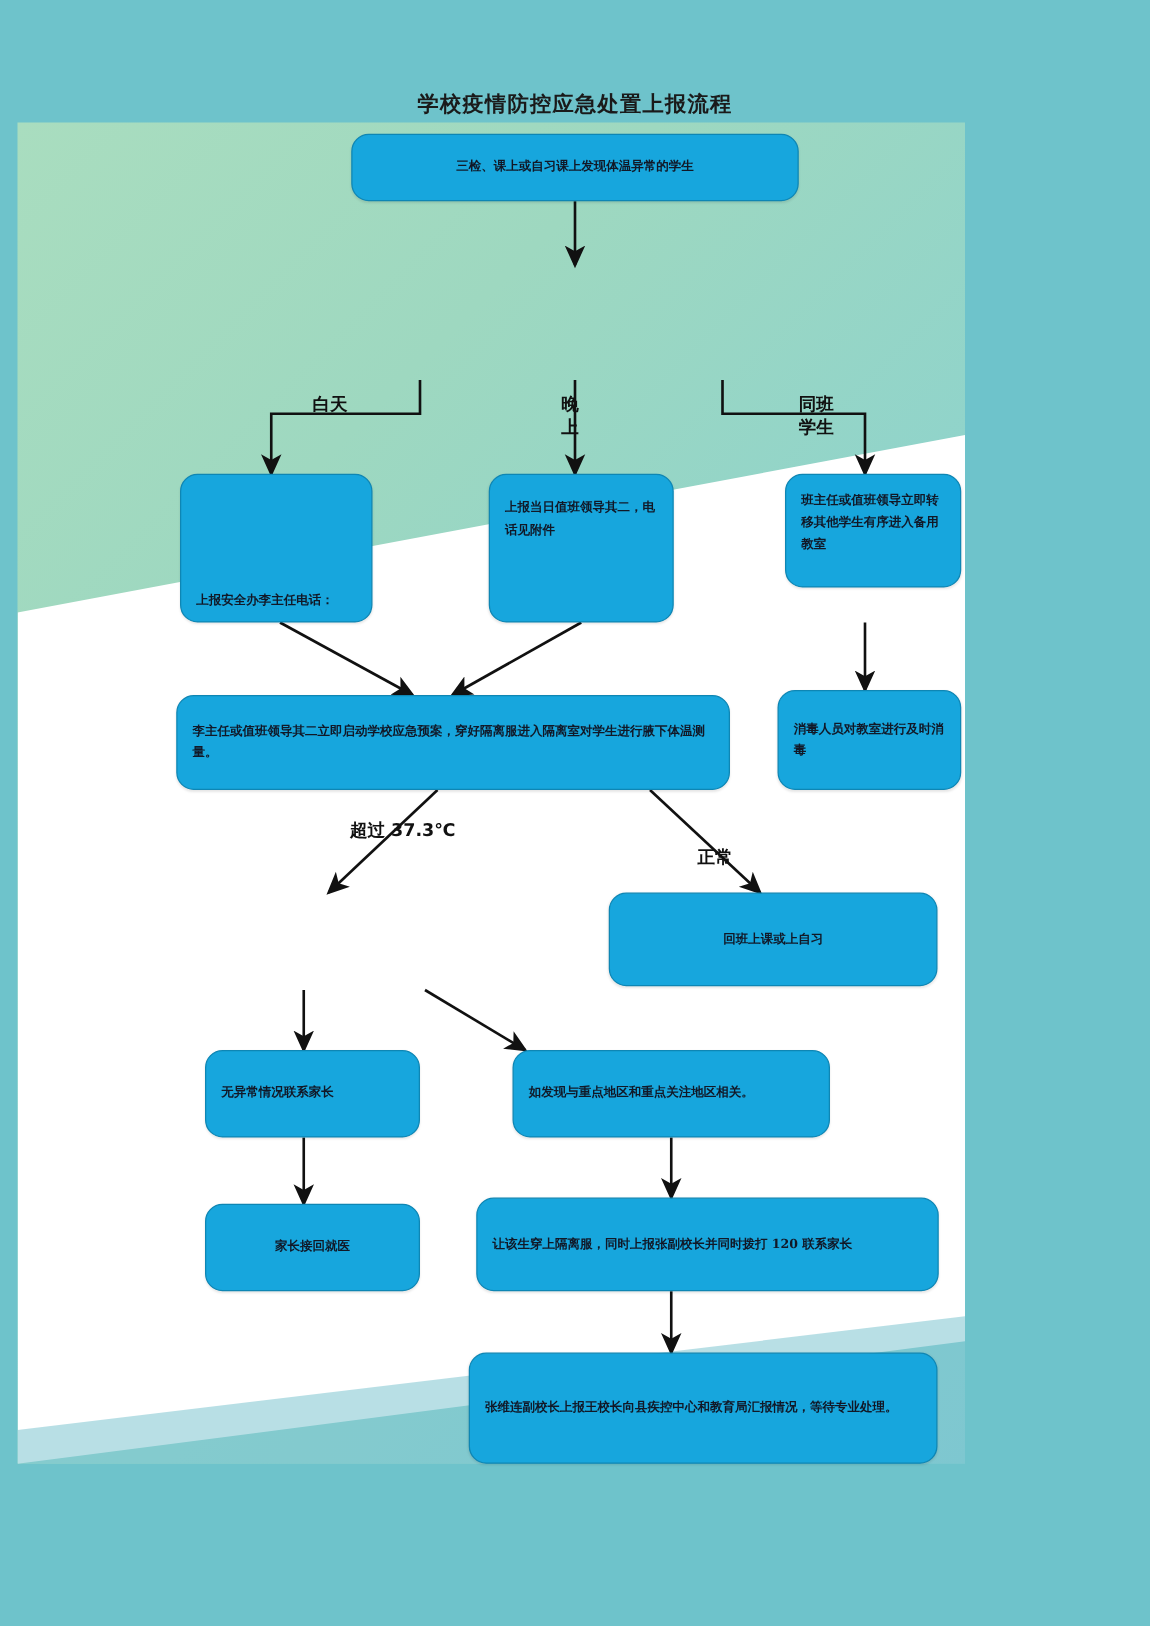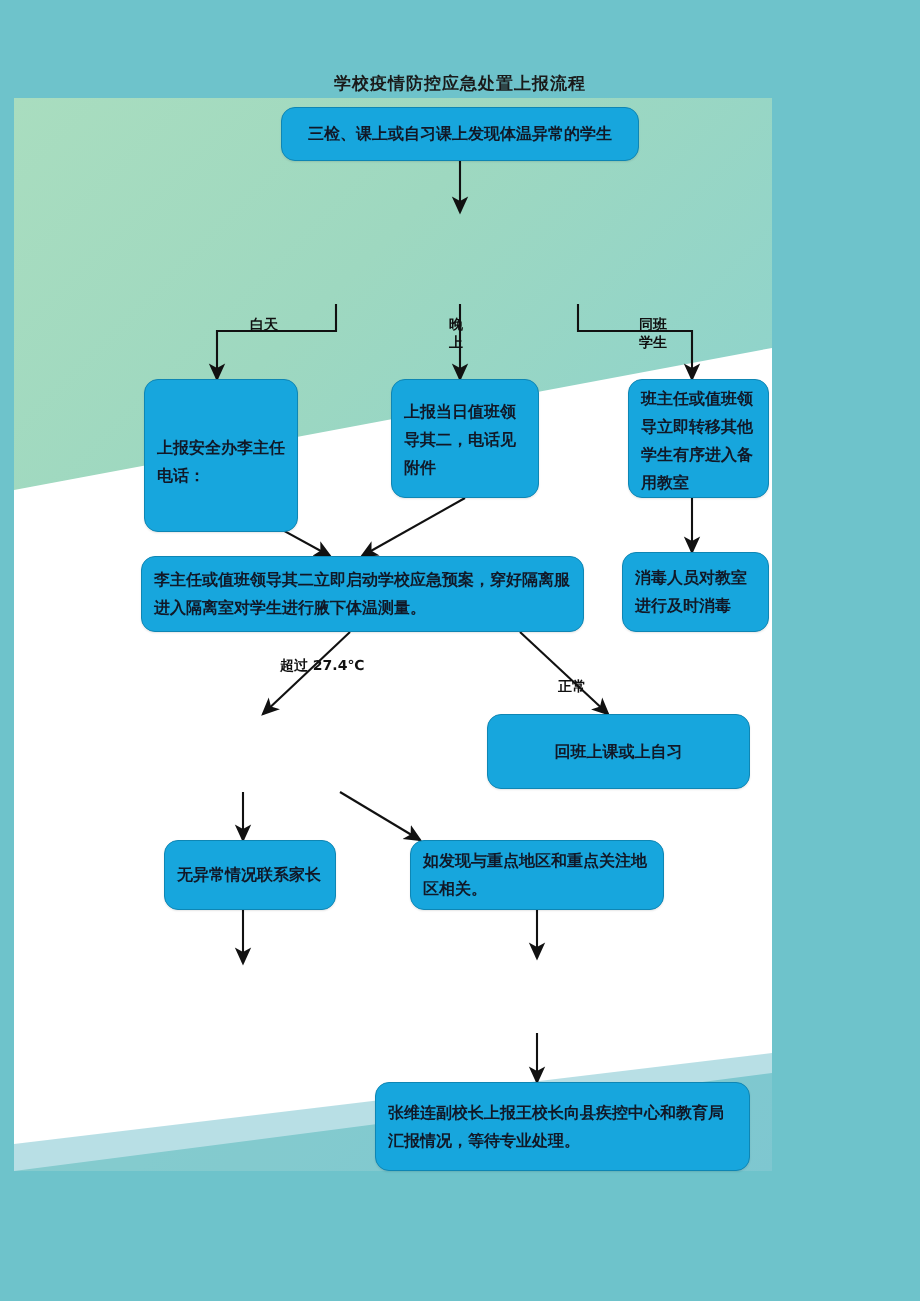--- a/index.html
+++ b/index.html
@@ -40,21 +40,21 @@
   
   .node{
     position:absolute;
     box-sizing:border-box;
     background:#17a6dd;
     border:1px solid #0e86b4;
     border-radius:14px;
     color:#111827;
     font-family:"DejaVu Serif","Liberation Serif",serif;
     font-weight:700;
-    font-size:16px;
+    font-size:10px;
     line-height:1.75;
     padding:8px 12px;
     display:flex;
     align-items:center;
     box-shadow:0 1px 2px rgba(0,0,0,.10);
   }
   .node.center{justify-content:center;text-align:center;}
   .node span{display:block;width:100%;}
   
   .elabel{
@@ -120,29 +120,29 @@
 
       <path d="M537,1033 L537,1082"></path>
     </g>
   </svg>
 
   <div class="node center" style="left:281px;top:107px;width:358px;height:54px;">
     <span>三检、课上或自习课上发现体温异常的学生</span>
   </div>
 
 
-  <div class="node" style="left:144px;top:379px;width:154px;height:153px;align-items:center;padding-top:20px;">
+  <div class="node" style="left:144px;top:379px;width:154px;height:119px;align-items:flex-end;padding-top:20px;">
     <span>上报安全办李主任电话：</span>
   </div>
 
   <div class="node" style="left:391px;top:379px;width:148px;height:119px;align-items:flex-start;padding-top:18px;">
     <span>上报当日值班领导其二，电话见附件</span>
   </div>
 
-  <div class="node" style="left:628px;top:379px;width:141px;height:119px;align-items:center;padding-top:12px;">
+  <div class="node" style="left:628px;top:379px;width:141px;height:91px;align-items:flex-start;padding-top:12px;">
     <span>班主任或值班领导立即转移其他学生有序进入备用教室</span>
   </div>
 
   <div class="node" style="left:141px;top:556px;width:443px;height:76px;">
     <span>李主任或值班领导其二立即启动学校应急预案，穿好隔离服进入隔离室对学生进行腋下体温测量。</span>
   </div>
 
   <div class="node" style="left:622px;top:552px;width:147px;height:80px;">
     <span>消毒人员对教室进行及时消毒</span>
   </div>
@@ -153,31 +153,37 @@
   </div>
 
   <div class="node" style="left:164px;top:840px;width:172px;height:70px;">
     <span>无异常情况联系家长</span>
   </div>
 
   <div class="node" style="left:410px;top:840px;width:254px;height:70px;">
     <span>如发现与重点地区和重点关注地区相关。</span>
   </div>
 
+  <div class="node center" style="left:164px;top:963px;width:172px;height:70px;">
+    <span>家长接回就医</span>
+  </div>
 
+  <div class="node" style="left:381px;top:958px;width:370px;height:75px;">
+    <span>让该生穿上隔离服，同时上报张副校长并同时拨打 120 联系家长</span>
+  </div>
 
   <div class="node" style="left:375px;top:1082px;width:375px;height:89px;">
     <span>张维连副校长上报王校长向县疾控中心和教育局汇报情况，等待专业处理。</span>
   </div>
 
   <div class="elabel" style="left:238px;top:316px;">白天</div>
 
   <div class="elabel" style="left:437px;top:316px;text-align:center;">晚
 上</div>
 
   <div class="elabel" style="left:627px;top:316px;text-align:center;">同班
 学生</div>
 
-  <div class="elabel sans-num" style="left:268px;top:657px;">超过 27.4℃</div>
+  <div class="elabel sans-num" style="left:268px;top:657px;">超过 37.3℃</div>
 
   <div class="elabel" style="left:546px;top:678px;">正常</div>
 
 </div>
 
 </body></html>

